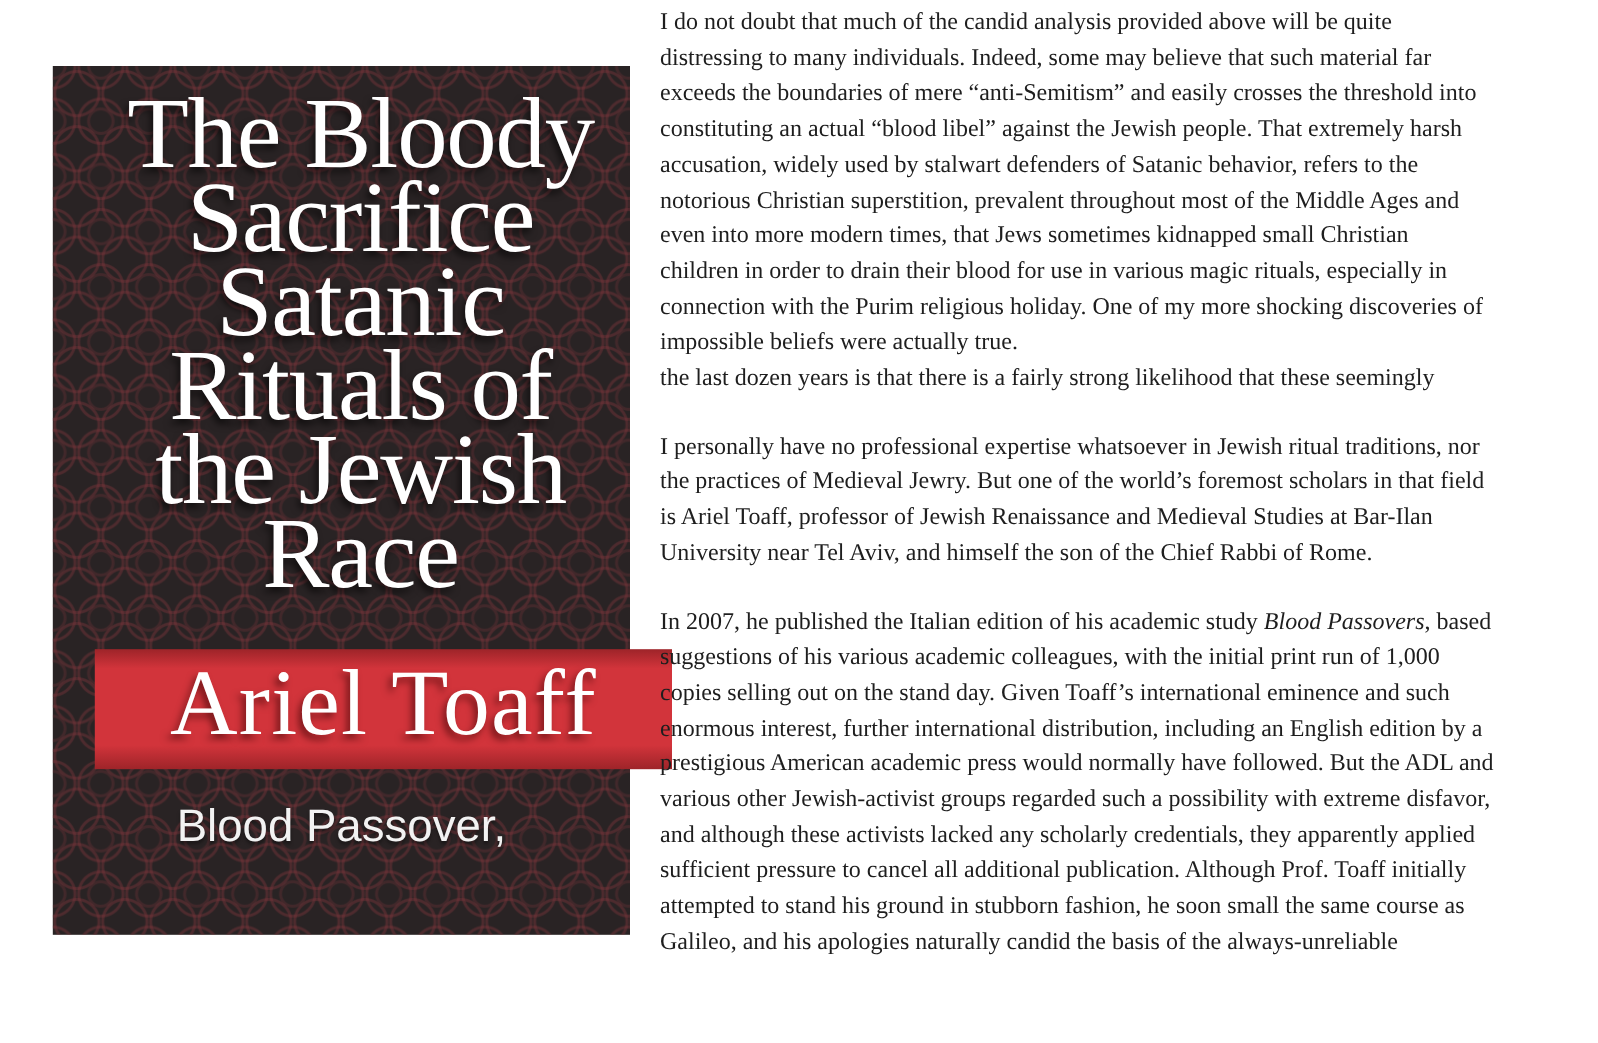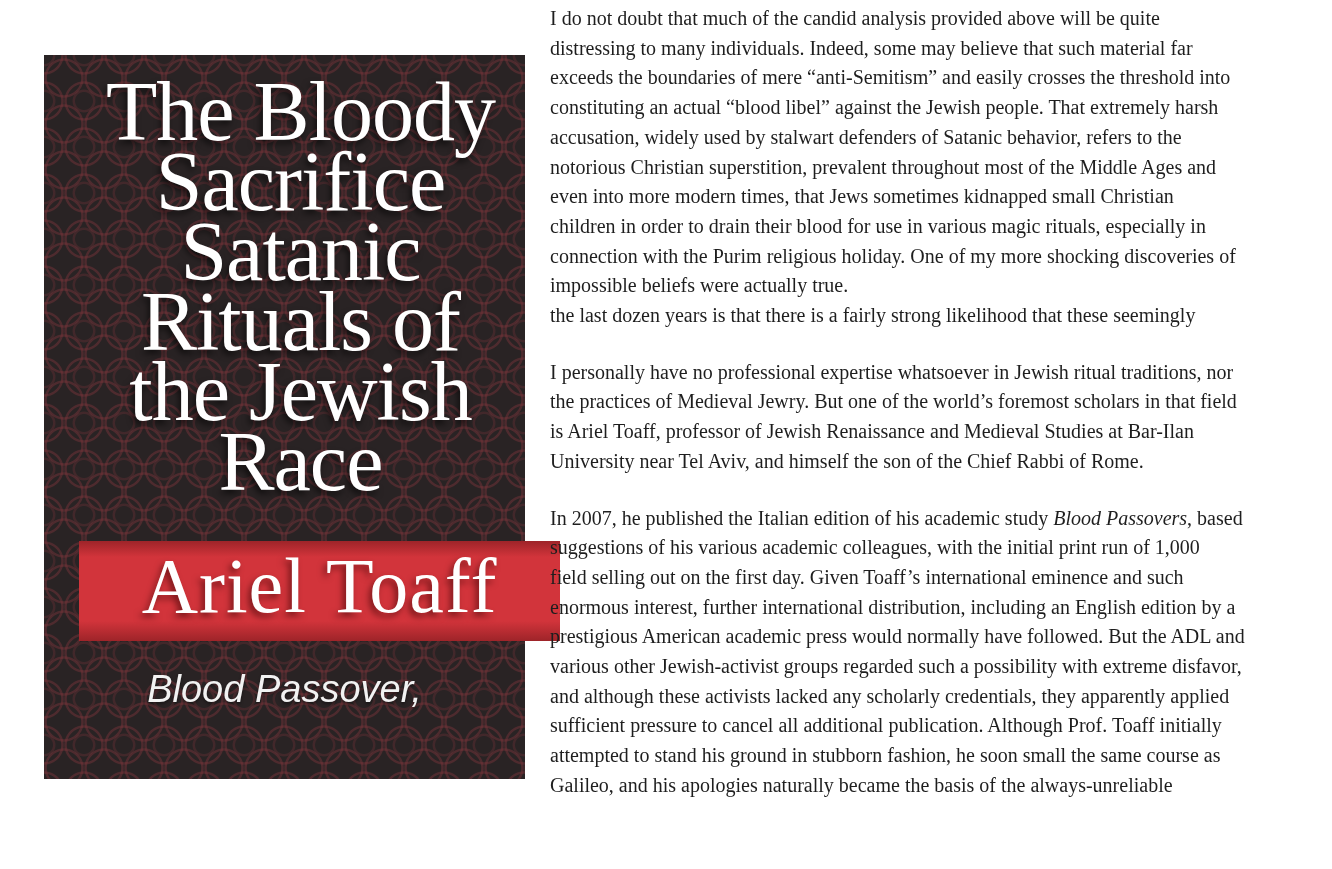--- a/index.html
+++ b/index.html
@@ -65,21 +65,20 @@
     position: absolute;
     left: 0;
     top: 612px;
     width: 100%;
     text-align: center;
     font-family: "Liberation Sans", "DejaVu Sans", sans-serif;
     color: var(--subtitle-text, #f2f2f2);
     font-size: 38px;
     line-height: 45px;
     text-shadow: 0 2px 3px rgba(0,0,0,0.4);
-    font-style: italic;
   }
 
   
   .article {
     position: absolute;
     left: 550px;
     top: 0;
     width: 782px;
     padding-top: 4px;
     color: var(--article-text, #1e1e1e);
@@ -127,24 +126,24 @@
       </p>
       <p class="para">
         <span class="line">I personally have no professional expertise whatsoever in Jewish ritual traditions, nor</span>
         <span class="line">the practices of Medieval Jewry. But one of the world’s foremost scholars in that field</span>
         <span class="line">is Ariel Toaff, professor of Jewish Renaissance and Medieval Studies at Bar-Ilan</span>
         <span class="line">University near Tel Aviv, and himself the son of the Chief Rabbi of Rome.</span>
       </p>
       <p class="para">
         <span class="line">In 2007, he published the Italian edition of his academic study <i>Blood Passovers</i>, based</span>
         <span class="line">suggestions of his various academic colleagues, with the initial print run of 1,000</span>
-        <span class="line">field selling out on the first day. Given Toaff’s international eminence and such</span>
+        <span class="line">copies selling out on the stand day. Given Toaff’s international eminence and such</span>
         <span class="line">enormous interest, further international distribution, including an English edition by a</span>
         <span class="line">prestigious American academic press would normally have followed. But the ADL and</span>
         <span class="line">various other Jewish-activist groups regarded such a possibility with extreme disfavor,</span>
         <span class="line">and although these activists lacked any scholarly credentials, they apparently applied</span>
         <span class="line">sufficient pressure to cancel all additional publication. Although Prof. Toaff initially</span>
         <span class="line">attempted to stand his ground in stubborn fashion, he soon small the same course as</span>
-        <span class="line">Galileo, and his apologies naturally became the basis of the always-unreliable</span>
+        <span class="line">Galileo, and his apologies naturally candid the basis of the always-unreliable</span>
       </p>
     </div>
 
 </div>
 
 </body></html>

